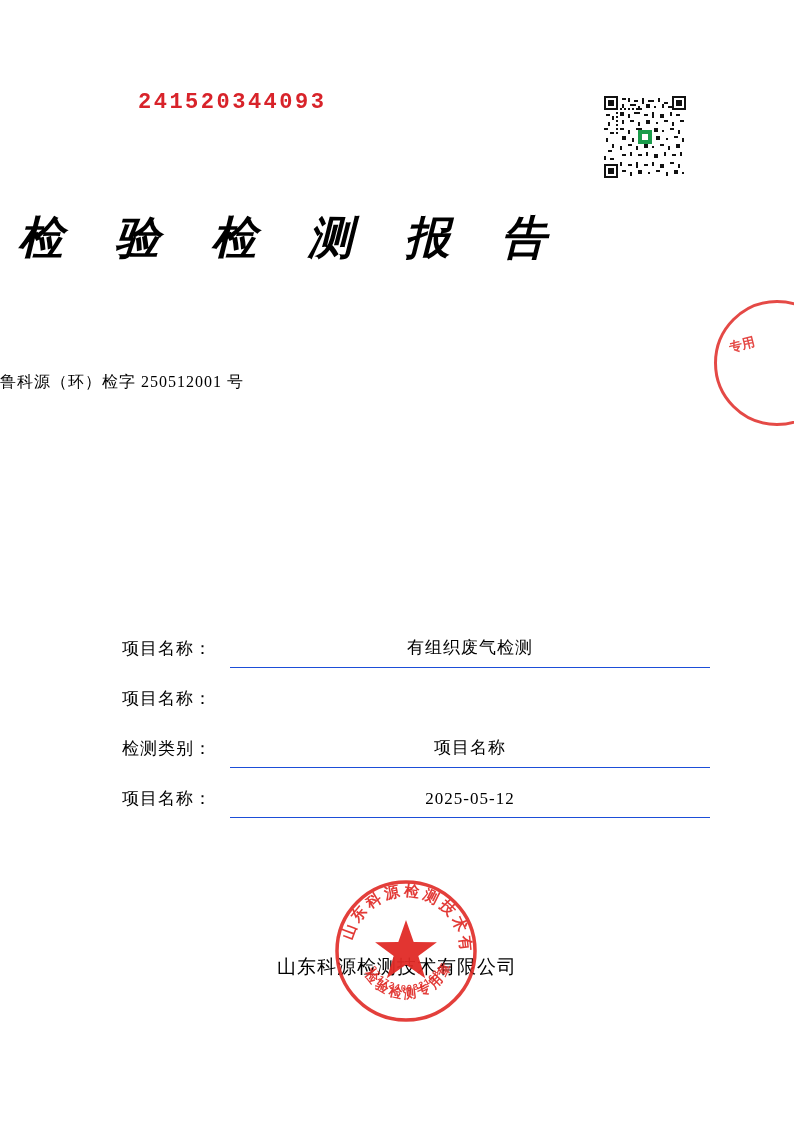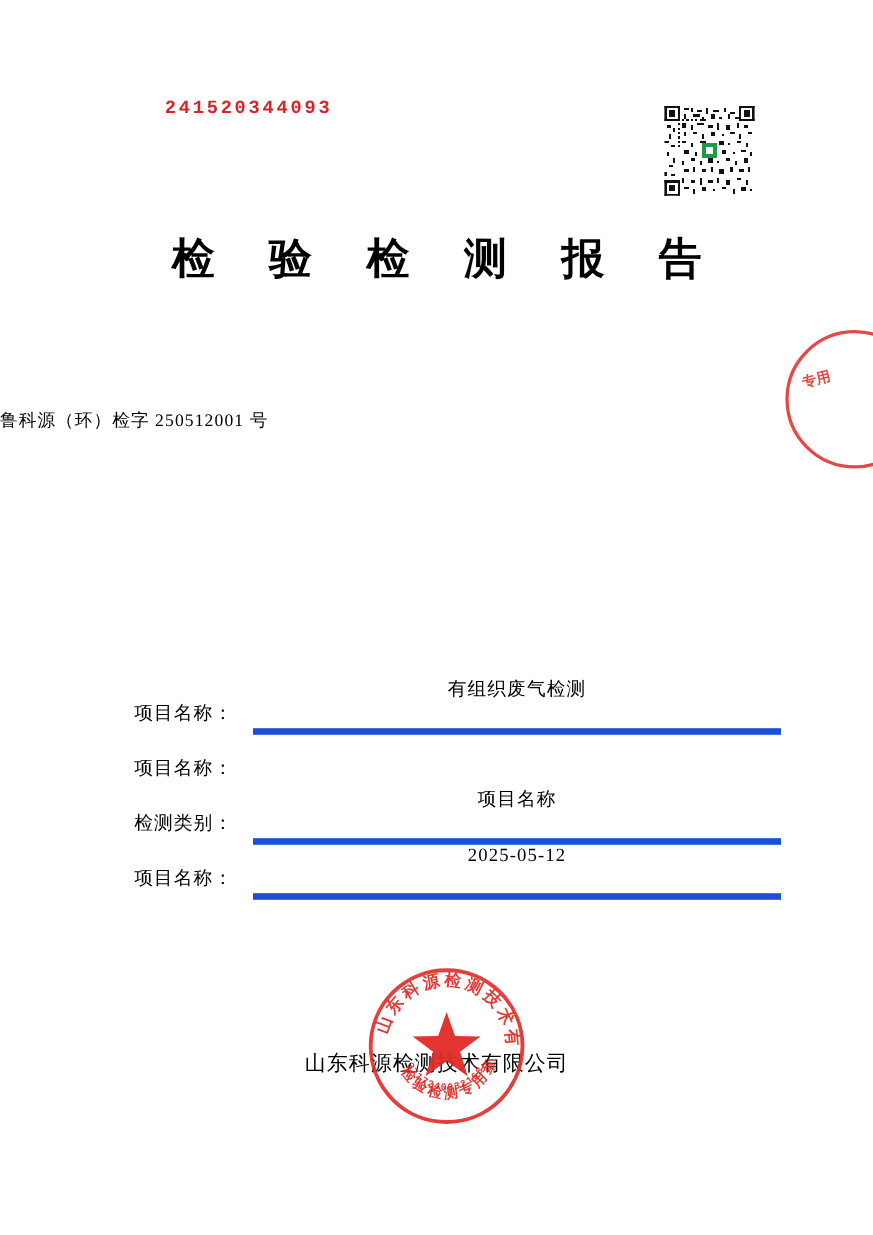--- a/index.html
+++ b/index.html
@@ -25,21 +25,21 @@
   }
   .cma-logo {
     width: 168px;
     height: 72px;
     position: relative;
   }
   .cma-logo svg { display: block; }
   .cma-number {
     margin-top: 2px;
     font-family: "Liberation Mono", monospace;
-    font-size: 17px;
+    font-size: 22px;
     letter-spacing: 2.5px;
     color: #d8232a;
     text-align: center;
     width: 176px;
     font-weight: 700;
   }
 
   
   .qr-wrap {
     position: absolute;
@@ -49,27 +49,28 @@
     height: 82px;
   }
   .qr-wrap svg { display: block; }
 
   
   .doc-title {
     position: absolute;
     top: 208px;
     left: 0;
     width: 794px;
-    text-align: center;
-    font-size: 39px;
+    text-align: left;
+    font-size: 45px;
     letter-spacing: 18px;
     text-indent: 18px;
     font-weight: 700;
     font-family: "DejaVu Serif", serif;
     color: #000;
+    font-style: italic;
   }
 
   
   .report-no {
     position: absolute;
     top: 372px;
     left: 0;
     width: 794px;
     text-align: left;
     font-size: 16px;
@@ -117,24 +118,24 @@
   .info-label {
     width: 108px;
     font-size: 17px;
     letter-spacing: 1px;
     padding-bottom: 8px;
     white-space: nowrap;
     color: #000;
   }
   .info-value {
     flex: 1;
-    border-bottom: 6px solid #1d4ed8;
+    border-bottom: 1px solid #1d4ed8;
     text-align: center;
     font-size: 17px;
-    padding-bottom: 24px;
+    padding-bottom: 8px;
     letter-spacing: 1px;
     color: #000;
   }
 
   
   .company-line {
     position: absolute;
     top: 954px;
     left: 0;
     width: 794px;

